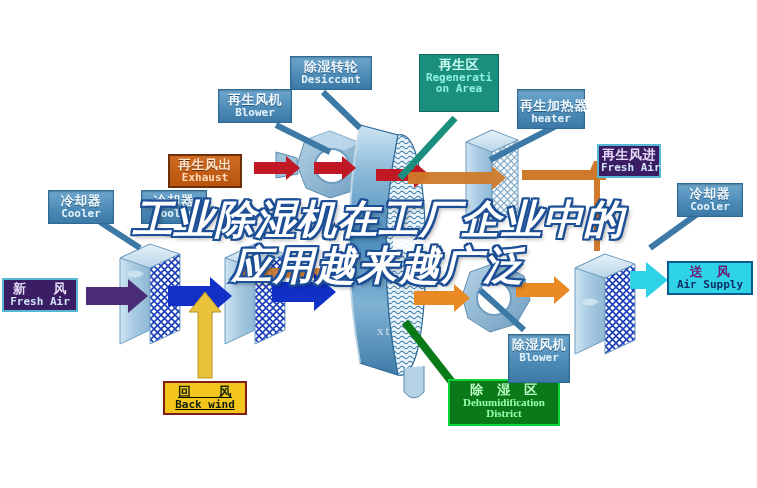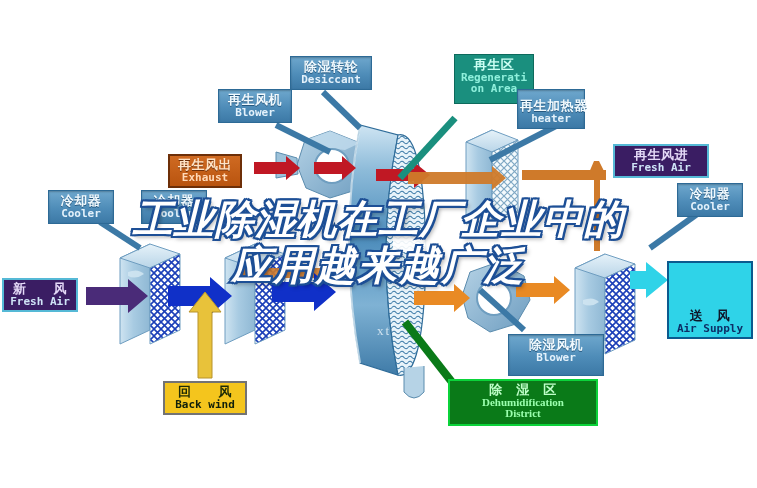--- a/index.html
+++ b/index.html
@@ -32,26 +32,26 @@
   .teal .en{color:#8ff0dc;}
 
   .purple{background:#3a1d63;border:2px solid #55b9d6;}
   .purple .cn{color:#e4d9f7;}
   .purple .en{color:#cfe4f7;}
 
   .green{background:#0a7a18;border:2px solid #0bd33a;}
   .green .cn{color:#bfffc9;}
   .green .en{color:#9bffae;font-family:Liberation Serif, serif;}
 
-  .yellow{background:#f4c51d;border:2px solid #737373;}
+  .yellow{background:#f4c51d;border:2px solid #7f1d1d;text-decoration:underline;}
   .yellow .cn{color:#1d2b05;}
   .yellow .en{color:#10200a;}
 
   .cyan{background:#2fd3e8;border:2px solid #0b5a8e;}
-  .cyan .cn{color:#0f172a;margin-top:44px;}
+  .cyan .cn{color:#701a75;}
   .cyan .en{color:#0d2f66;}
 
   .svgroot{position:absolute;left:0;top:0;width:757px;height:488px;z-index:8;}
   .svgtop{z-index:30;}
 
   
   #headline{position:absolute;left:0;top:196px;width:757px;z-index:70;
             text-align:center;pointer-events:none;
             font-family:"DejaVu Sans","Liberation Sans",sans-serif;
             font-weight:bold;font-style:italic;font-size:40px;line-height:46px;
@@ -231,32 +231,32 @@
   <div class="lbl blue" style="left:218px;top:89px;width:74px;padding:3px 2px 4px;">
     <span class="cn" style="font-size:13px">再生风机</span>
     <span class="en" style="font-size:11px">Blower</span>
   </div>
 
   <div class="lbl orange" style="left:168px;top:148px;width:74px;padding:2px 2px 3px;">
     <span class="cn" style="font-size:13px">再生风出</span>
     <span class="en" style="font-size:11px">Exhaust</span>
   </div>
 
-  <div class="lbl teal" style="left:419px;top:54px;width:80px;padding:3px 2px 8px;margin-left:35px;">
+  <div class="lbl teal" style="left:419px;top:54px;width:80px;padding:3px 2px 16px;">
     <span class="cn" style="font-size:13px">再生区</span>
     <span class="en" style="font-size:11px">Regenerati</span>
     <span class="en" style="font-size:11px">on Area</span>
   </div>
 
   <div class="lbl blue" style="left:517px;top:89px;width:68px;padding:9px 2px 4px;">
     <span class="cn" style="font-size:13px">再生加热器</span>
     <span class="en" style="font-size:11px">heater</span>
   </div>
 
-  <div class="lbl purple" style="left:613px;top:144px;width:96px;padding:2px 2px 3px;">
+  <div class="lbl purple" style="left:597px;top:144px;width:64px;padding:2px 2px 3px;">
     <span class="cn" style="font-size:13px">再生风进</span>
     <span class="en" style="font-size:11px">Fresh Air</span>
   </div>
 
   <div class="lbl blue" style="left:48px;top:190px;width:66px;padding:3px 2px 4px;">
     <span class="cn" style="font-size:13px">冷却器</span>
     <span class="en" style="font-size:11px">Cooler</span>
   </div>
 
   <div class="lbl blue" style="left:141px;top:190px;width:66px;padding:3px 2px 4px;">
@@ -272,27 +272,27 @@
   <div class="lbl purple" style="left:2px;top:278px;width:76px;padding:2px 2px 3px;">
     <span class="cn" style="font-size:13px">新　　风</span>
     <span class="en" style="font-size:11px">Fresh Air</span>
   </div>
 
   <div class="lbl yellow" style="left:163px;top:381px;width:84px;padding:2px 2px 3px;">
     <span class="cn" style="font-size:13px">回　　风</span>
     <span class="en" style="font-size:11px">Back wind</span>
   </div>
 
-  <div class="lbl green" style="left:448px;top:379px;width:150px;padding:2px 2px 4px;">
+  <div class="lbl green" style="left:448px;top:379px;width:112px;padding:2px 2px 4px;">
     <span class="cn" style="font-size:13px">除　湿　区</span>
     <span class="en" style="font-size:11px">Dehumidification</span>
     <span class="en" style="font-size:11px">District</span>
   </div>
 
-  <div class="lbl blue" style="left:508px;top:334px;width:96px;padding:3px 2px 12px;">
+  <div class="lbl blue" style="left:508px;top:334px;width:62px;padding:3px 2px 19px;">
     <span class="cn" style="font-size:13px">除湿风机</span>
     <span class="en" style="font-size:11px">Blower</span>
   </div>
 
   <div class="lbl cyan" style="left:667px;top:261px;width:86px;padding:2px 2px 3px;">
     <span class="cn" style="font-size:13px">送　风</span>
     <span class="en" style="font-size:11px">Air Supply</span>
   </div>
 
   <div id="headline">

